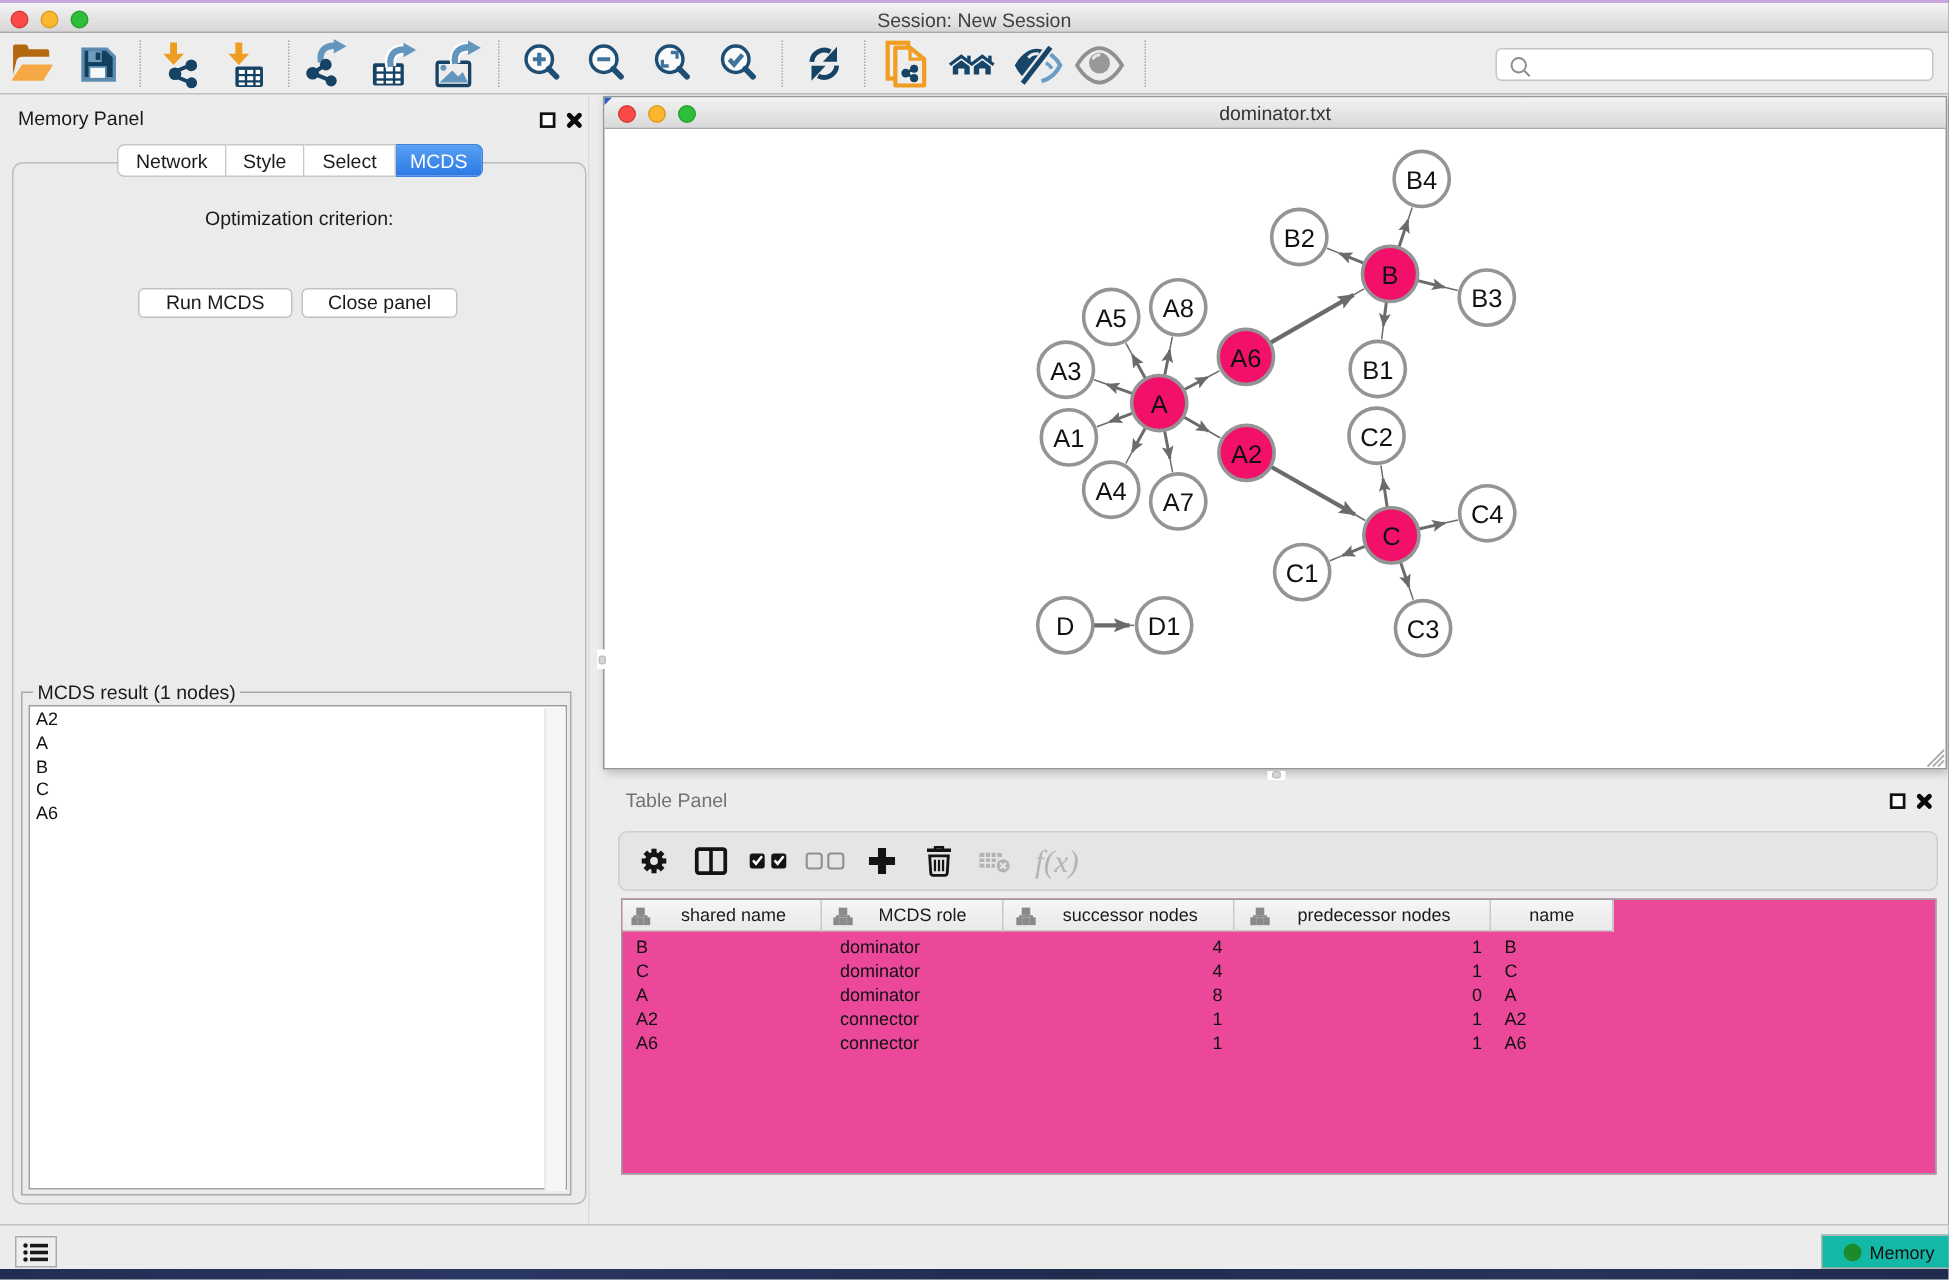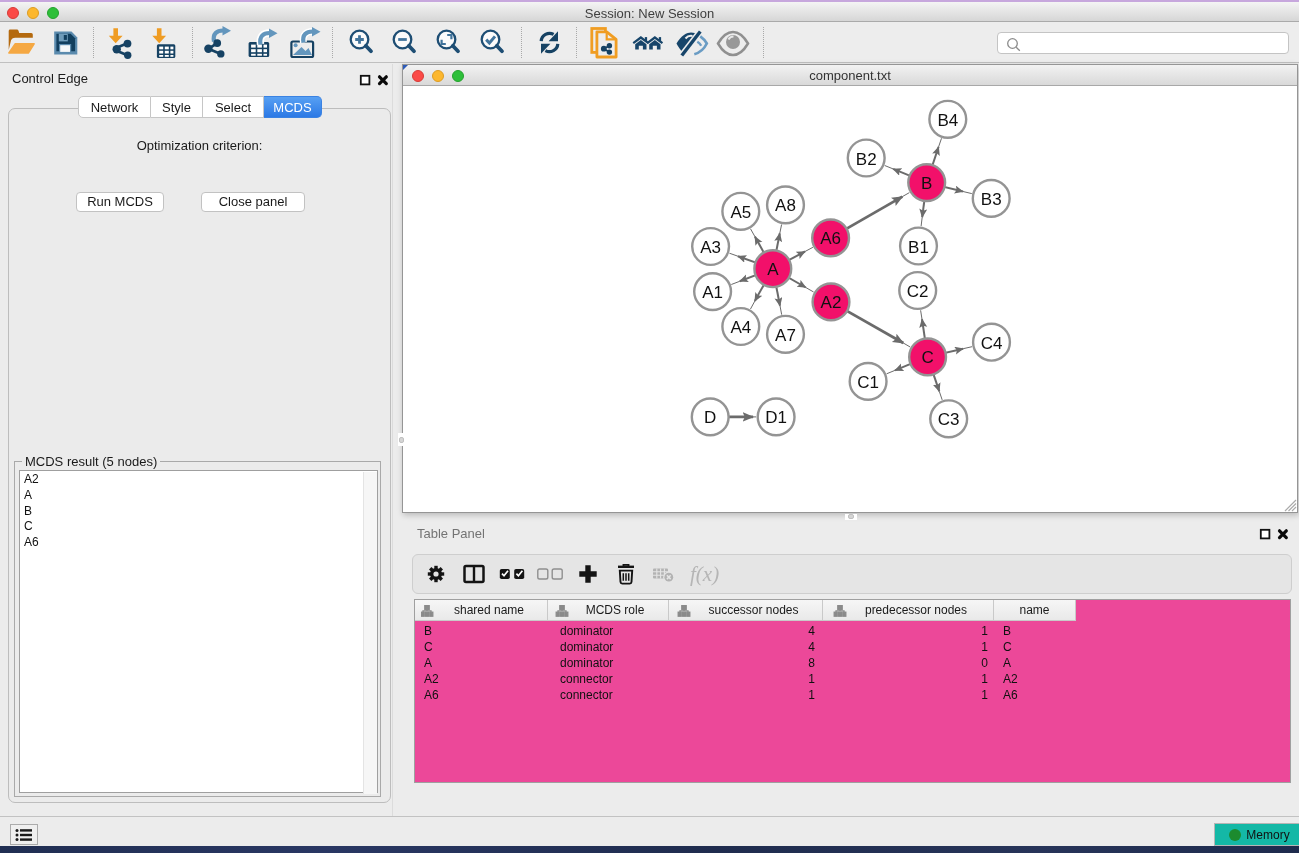--- a/index.html
+++ b/index.html
@@ -197,49 +197,49 @@
 <svg class="ticon" style="left:714px" width="38" height="38" viewBox="0 0 38 38">
  <path d="M4 19.5 C9 11 15 8 19 8 C23 8 29 11 34 19.5 C29 28 23 31 19 31 C15 31 9 28 4 19.5 z" fill="none" stroke="#909090" stroke-width="2.5"></path>
  <circle cx="19" cy="18" r="7" fill="#989898"></circle>
  <path d="M14.5 15.5 a5.5 5.5 0 0 1 5-3" stroke="#e8e8e8" stroke-width="2" fill="none"></path>
 </svg>
 <div id="search"><svg width="20" height="20" style="margin:2px 0 0 6px" viewBox="0 0 20 20">
           <circle cx="8.5" cy="8.5" r="4.8" fill="none" stroke="#8b8b8b" stroke-width="1.3"></circle>
           <path d="M12.2 12.2 L15.8 15.8" stroke="#8b8b8b" stroke-width="1.3"></path>
         </svg></div>
 </div>
-<div class="abs" id="cp-title">Control Edge</div>
+<div class="abs" id="cp-title">Memory Panel</div>
 <svg class="abs" style="left:359px;top:72px" width="32" height="14" viewBox="0 0 32 14">
  <rect x="1.8" y="1.8" width="8.6" height="8.6" fill="#fff" stroke="#111" stroke-width="1.8"></rect>
  <path d="M20.5 2.8 L27.3 9.6 M27.3 2.8 L20.5 9.6" stroke="#0a0a0a" stroke-width="3.2" stroke-linecap="round"></path>
 </svg>
 <div class="abs" id="cp-body"></div>
 <div class="abs" id="tabs">
  <div class="seg" style="width:73px">Network</div>
  <div class="seg" style="width:52px">Style</div>
  <div class="seg" style="width:61px">Select</div>
  <div class="seg sel" style="width:58px">MCDS</div>
 </div>
 <div class="abs" id="optlabel">Optimization criterion:</div>
-<div class="abs btn" style="left:76px;top:189.5px;width:88px">Run MCDS</div>
+<div class="abs btn" style="left:92px;top:189.5px;width:103px">Run MCDS</div>
 <div class="abs btn" style="left:201px;top:189.5px;width:104px">Close panel</div>
 <div class="abs" id="grp">
- <div id="grplabel">MCDS result (5 nodes)</div>
+ <div id="grplabel">MCDS result (1 nodes)</div>
  <div id="mlist">
         <div style="padding:1px 0 0 4px;line-height:15.8px">A2<br>A<br>B<br>C<br>A6</div>
  <div id="mscroll"></div>
       </div>
 </div>
 <div class="abs" id="nw">
 <div class="abs" style="left:0;top:0;width:0;height:0;border-top:5px solid #2d5bb8;border-right:5px solid transparent;z-index:5"></div>
 <div id="nwtb">
 <div class="tl" style="left:9px;top:5px;background:#fb4a47;border:.5px solid #d73b37"></div>
 <div class="tl" style="left:29px;top:5px;background:#fcb72e;border:.5px solid #dd9c23"></div>
 <div class="tl" style="left:49px;top:5px;background:#2ebf3a;border:.5px solid #24a22e"></div>
-<div id="nwtitle">component.txt</div>
+<div id="nwtitle">dominator.txt</div>
 </div>
 <svg class="abs" style="left:0;top:21.5px" width="894" height="426" viewBox="0 0 894 426">
 <defs>
 <marker id="ah1" markerUnits="userSpaceOnUse" markerWidth="12" markerHeight="10" refX="8.3" refY="4" orient="auto">
             <path d="M0 0 L9 4 L0 8 L1.8 4 z" fill="#6b6b6b"></path>
           </marker>
 <marker id="ah2" markerUnits="userSpaceOnUse" markerWidth="15" markerHeight="12" refX="10.5" refY="4.7" orient="auto">
             <path d="M0 0 L11.4 4.7 L0 9.4 L2.2 4.7 z" fill="#6b6b6b"></path>
           </marker>
 </defs>

